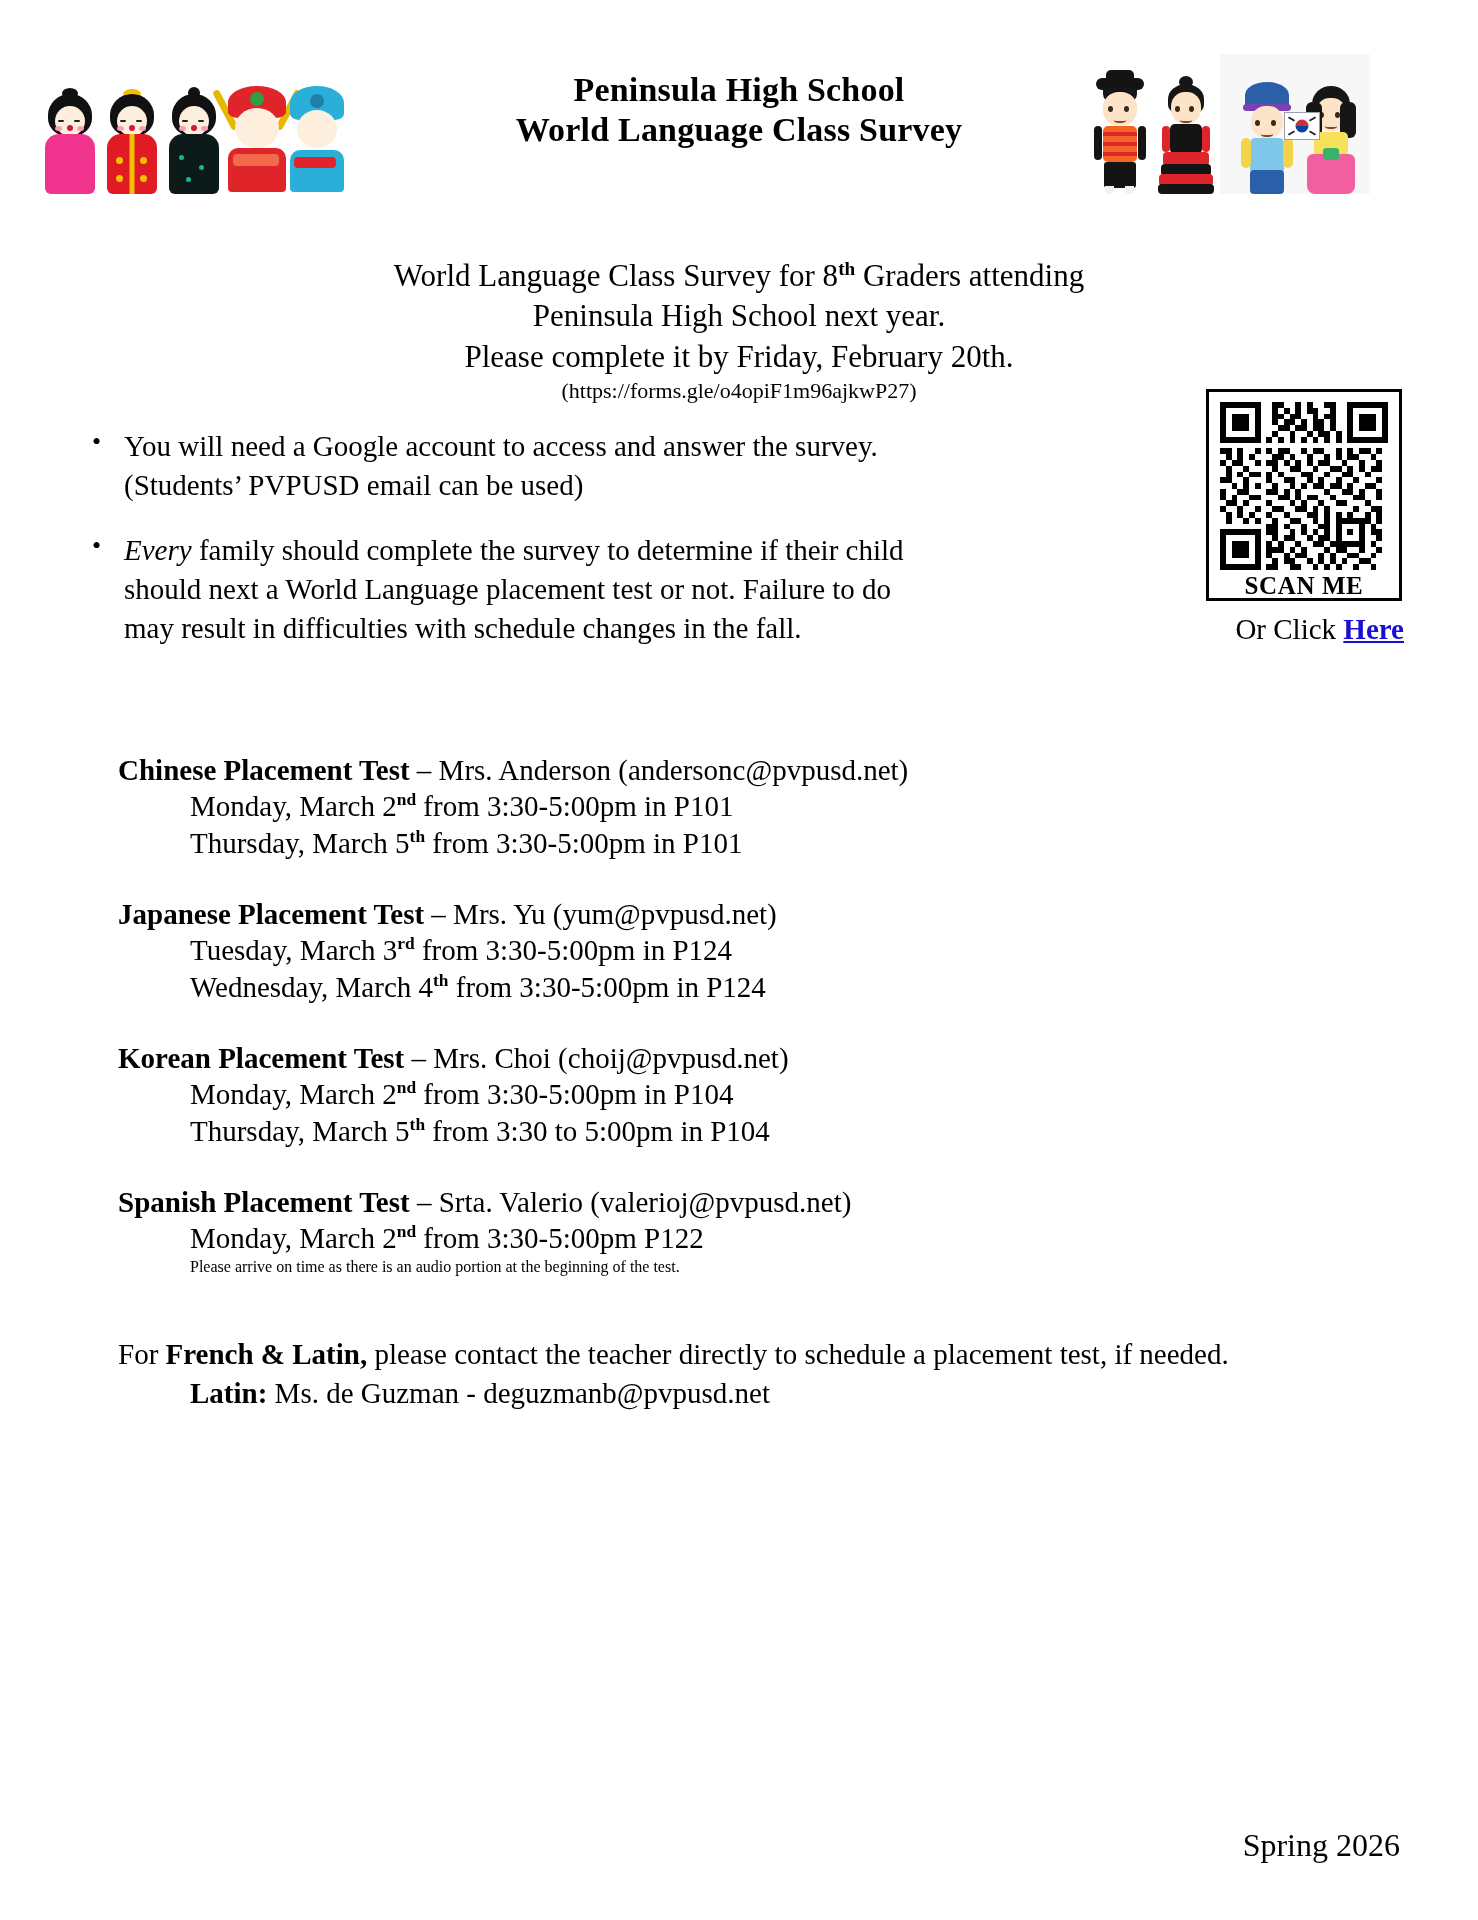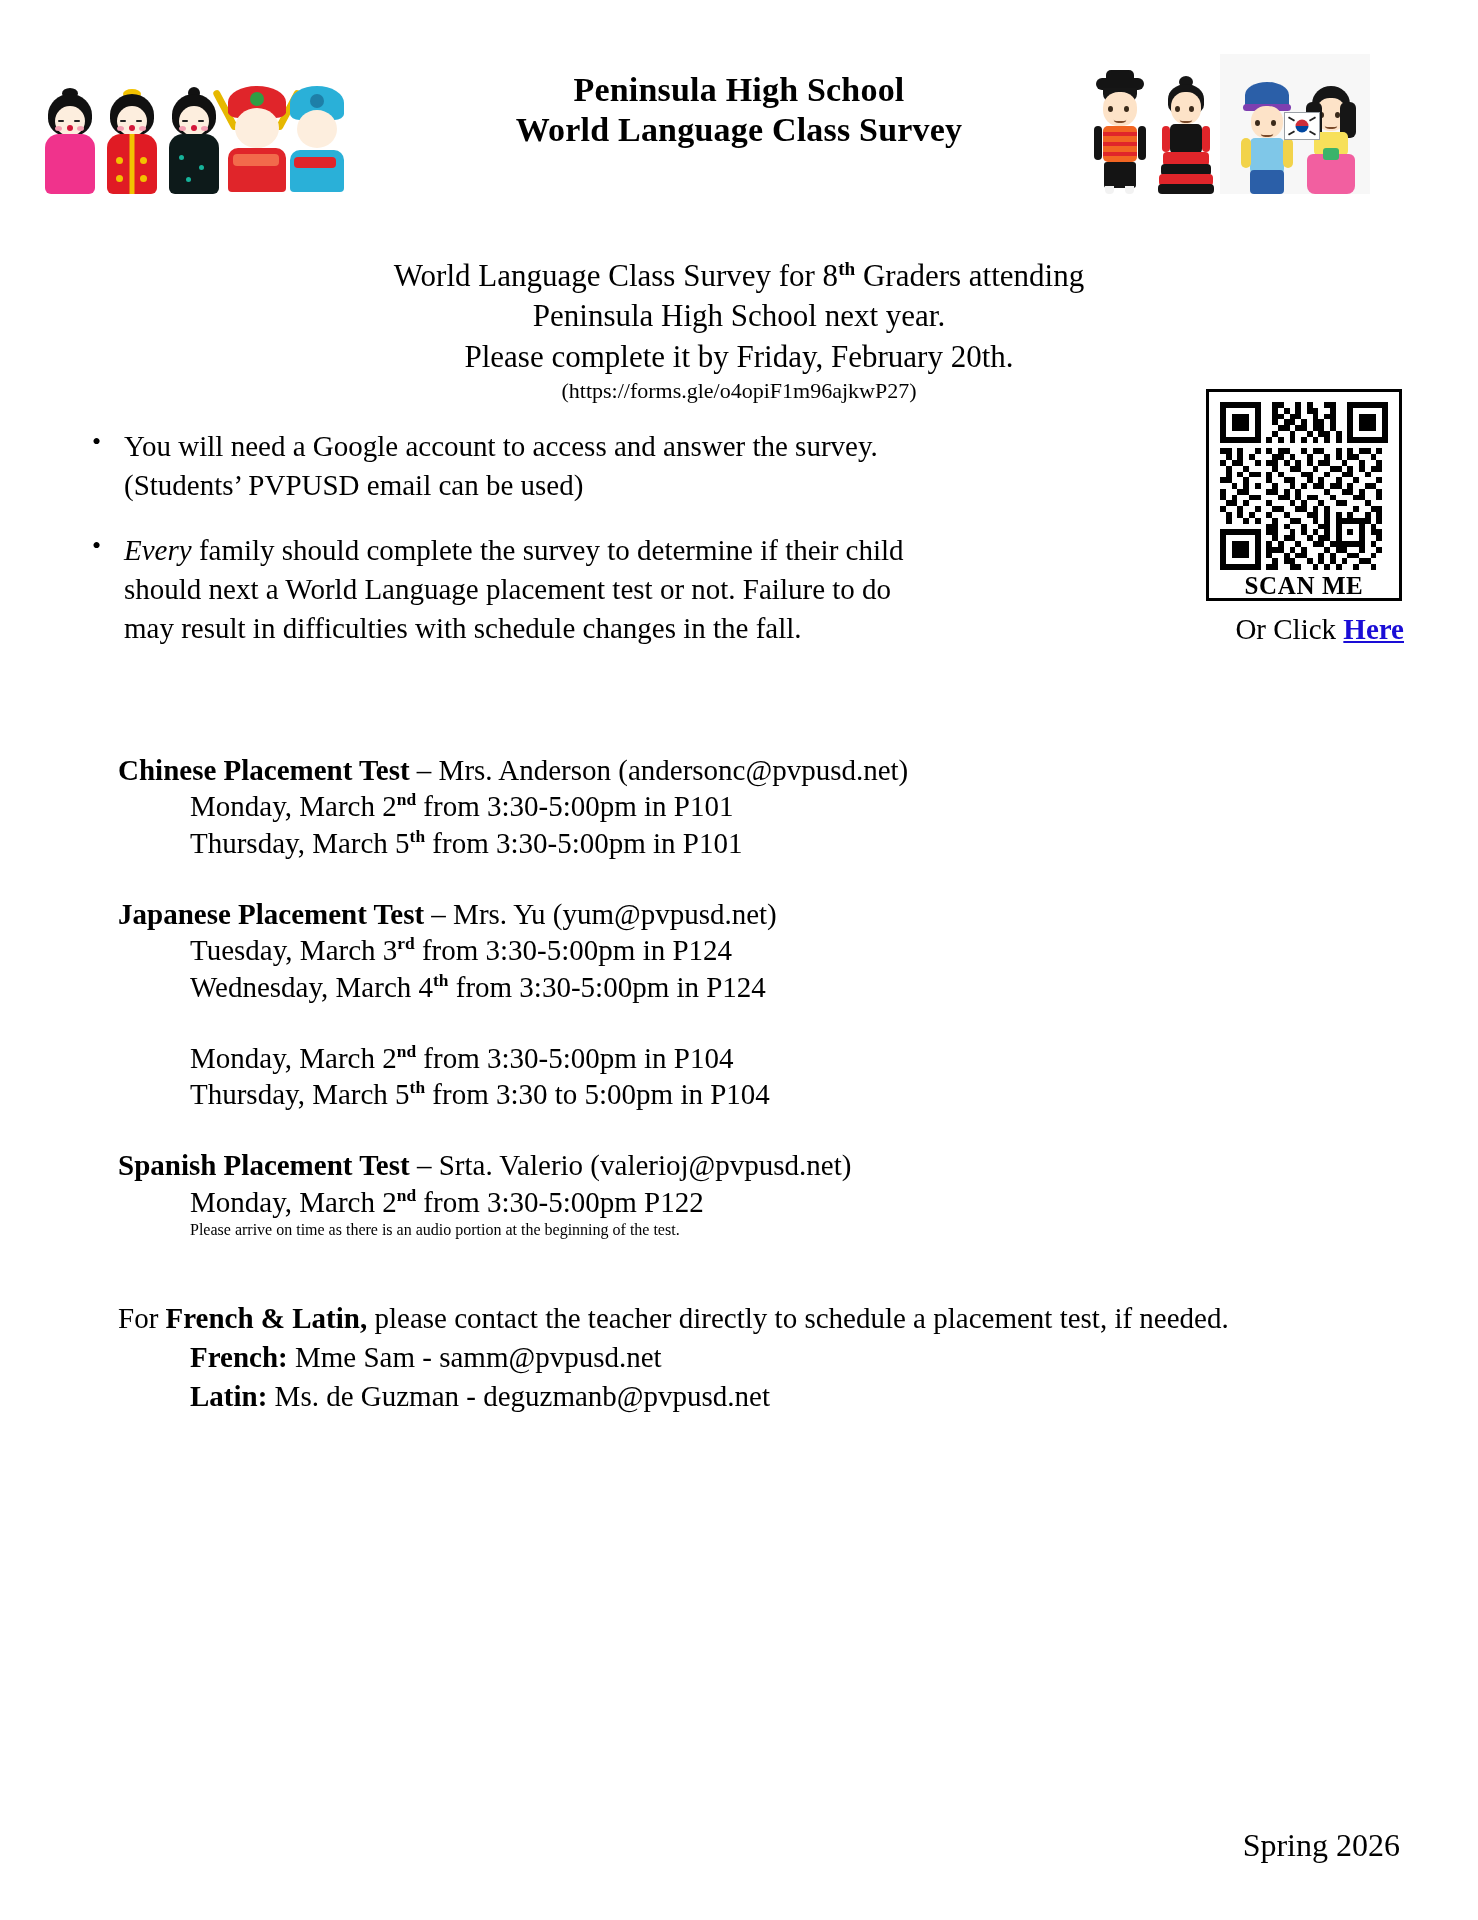--- a/index.html
+++ b/index.html
@@ -702,20 +702,23 @@
       </div>
       <div class="test-line">
         <span>Tuesday, March 3</span><sup>rd</sup><span> from 3:30-5:00pm in P124</span>
       </div>
       <div class="test-line">
         <span>Wednesday, March 4</span><sup>th</sup><span> from 3:30-5:00pm in P124</span>
       </div>
     </div>
 
     <div class="test-block">
+      <div class="test-head">
+        <span class="lang">Korean Placement Test</span><span> – </span><span>Mrs. Choi (choij@pvpusd.net)</span>
+      </div>
       <div class="test-line">
         <span>Monday, March 2</span><sup>nd</sup><span> from 3:30-5:00pm in P104</span>
       </div>
       <div class="test-line">
         <span>Thursday, March 5</span><sup>th</sup><span> from 3:30 to 5:00pm in P104</span>
       </div>
     </div>
 
     <div class="test-block">
       <div class="test-head">
@@ -726,21 +729,18 @@
       </div>
       <div class="test-note">Please arrive on time as there is an audio portion at the beginning of the test.</div>
     </div>
   </div>
 
   <div class="closing">
     <div>
       <span>For </span><span class="b">French &amp; Latin,</span><span> please contact the teacher directly to schedule a placement test, if needed.</span>
     </div>
     <div class="teacher">
-      <span class="b">French:</span><span> Mme Sam - samm@pvpusd.net</span>
-    </div>
-    <div class="teacher">
       <span class="b">Latin:</span><span> Ms. de Guzman - deguzmanb@pvpusd.net</span>
     </div>
   </div>
 </div>
 
 <div class="footer">Spring 2026</div>
 
 </body></html>

